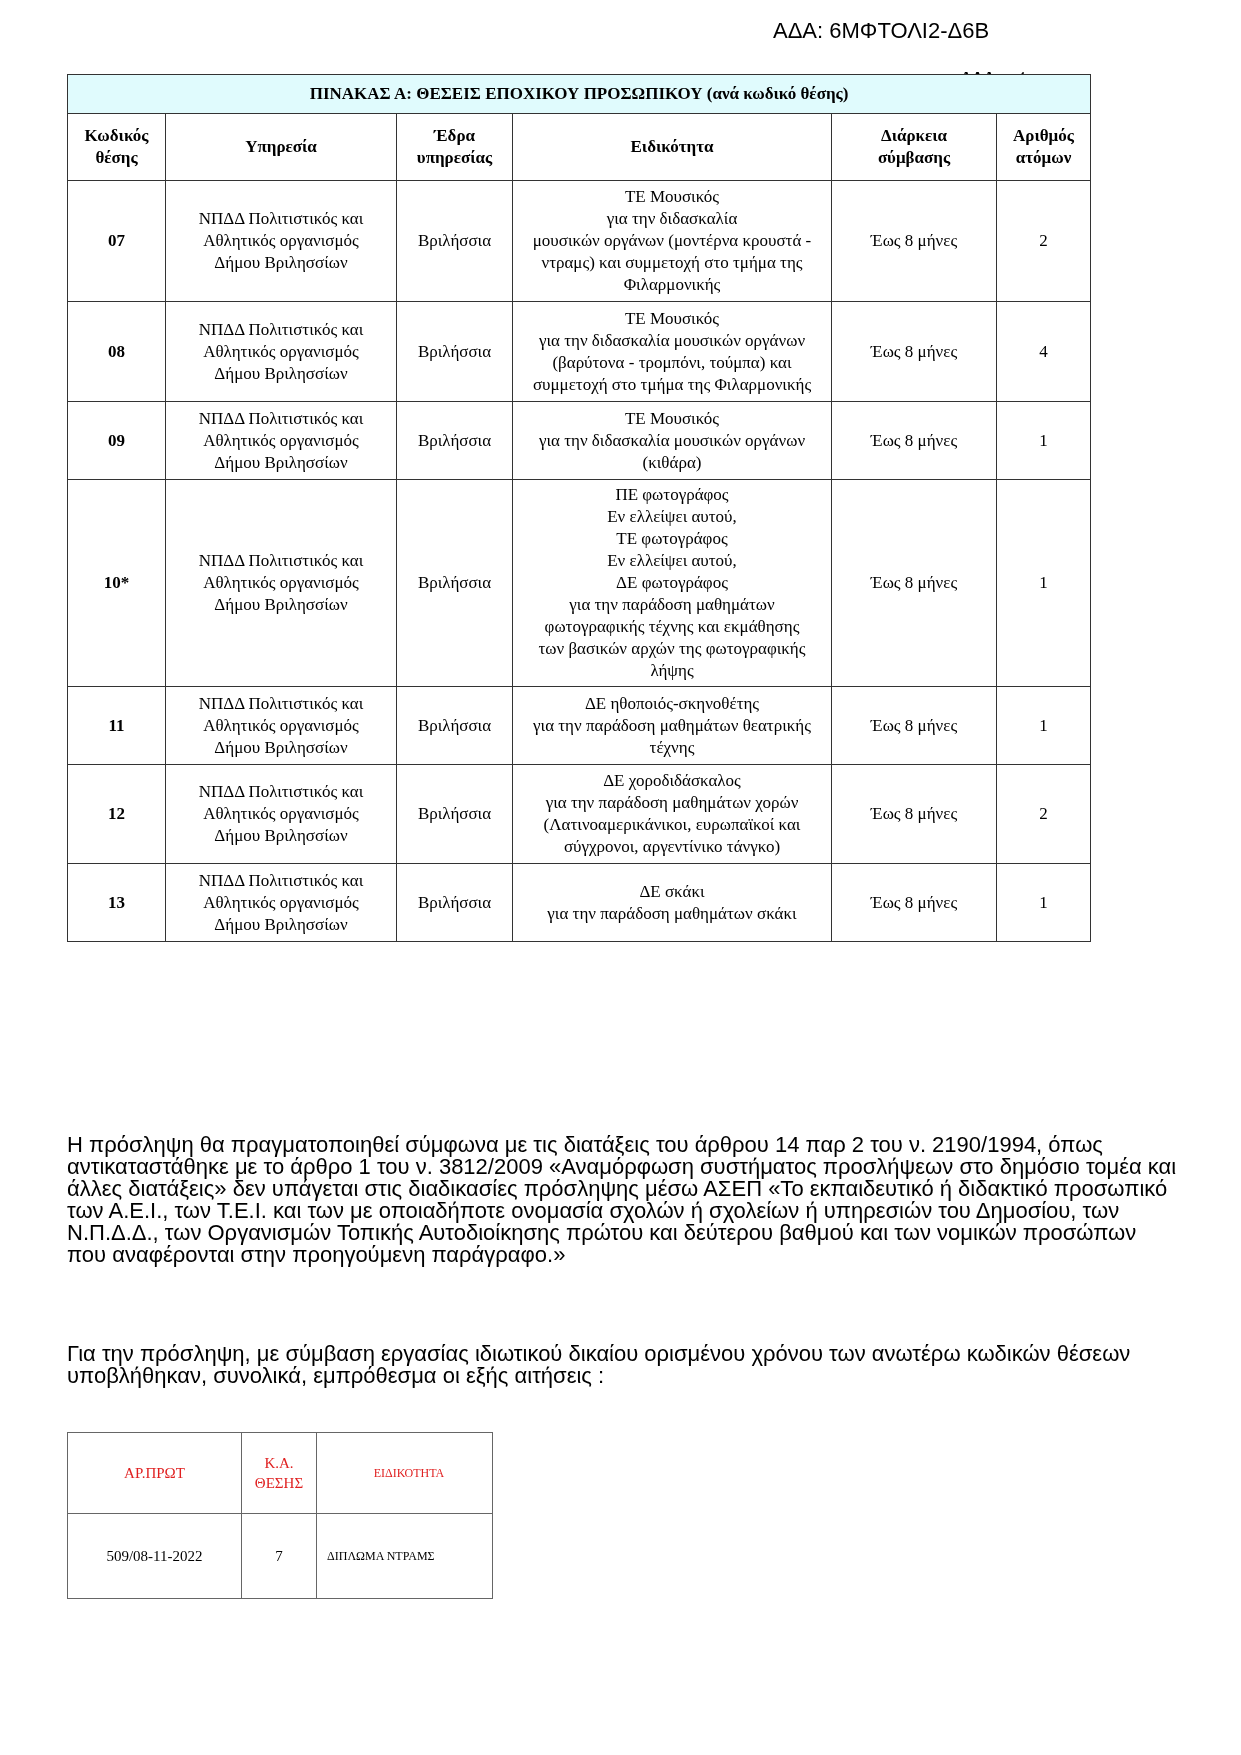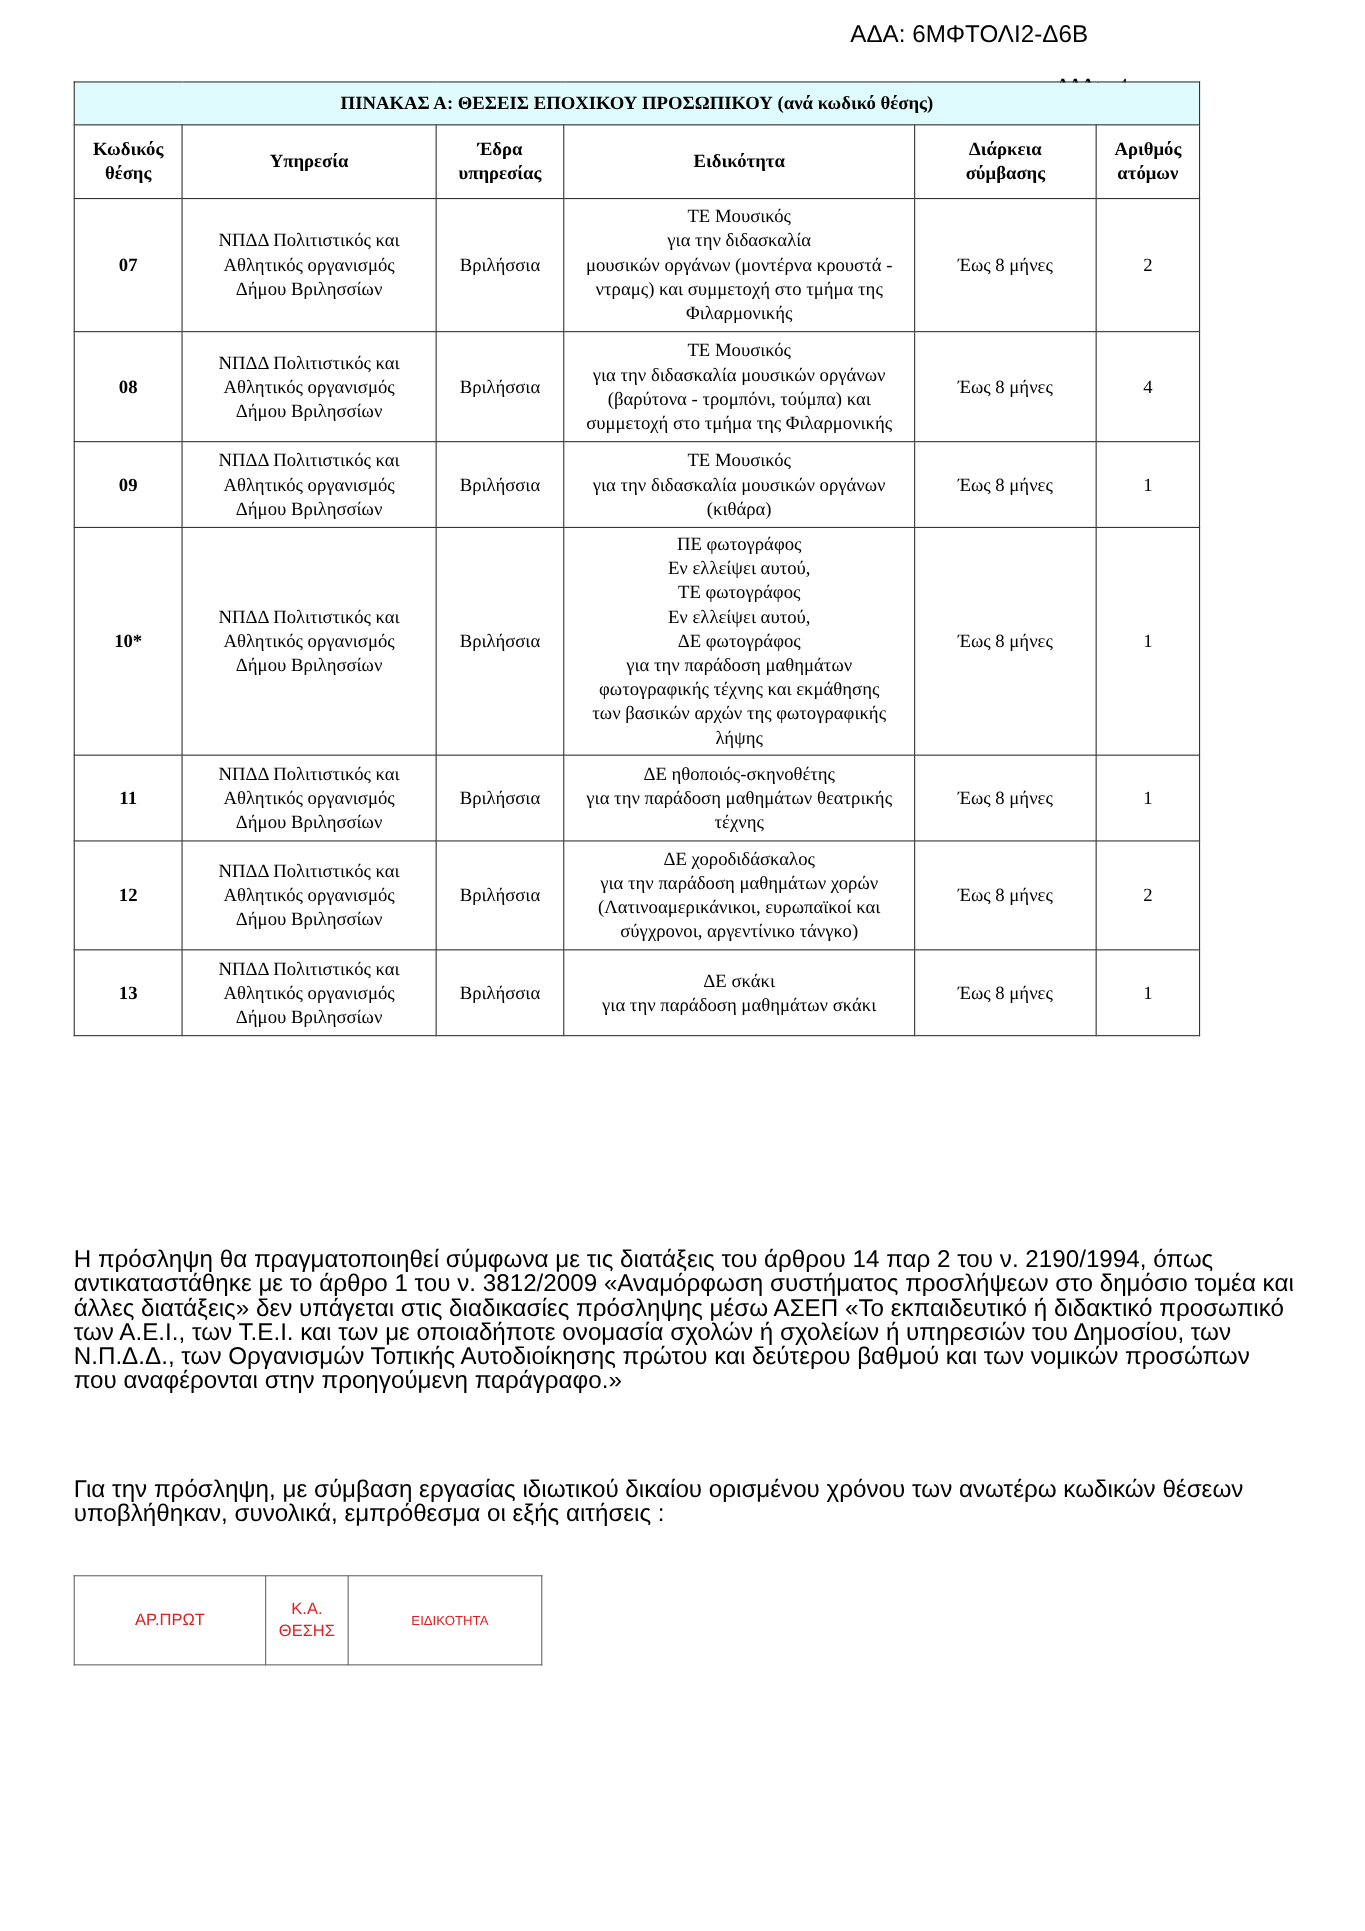--- a/index.html
+++ b/index.html
@@ -10,21 +10,21 @@
   table.main { position: absolute; left: 43px; top: 74px; width: 1023px; border-collapse: collapse; font-family: Liberation Serif, serif; font-size: 17px; line-height: 22px; table-layout: fixed; margin-left: 24px; }
   table.main td, table.main th { border: 1.5px solid #333; text-align: center; vertical-align: middle; padding: 0 4px; }
   table.main th { font-weight: bold; }
   .caption-row th { background: #e0fbfd; height: 38px; font-size: 17px; }
   .caption-row .sub { font-weight: bold; }
   .col-head th { height: 66px; }
   td.code { font-weight: bold; }
   .paragraph { position: absolute; left: 67px; width: 1110px; font-family: "Liberation Sans", sans-serif; font-size: 22px; line-height: 22px; }
   .p1 { top: 1134px; }
   .p2 { top: 1343px; }
-  table.apps { position: absolute; left: 67px; top: 1432px; border-collapse: collapse; font-family: Liberation Sans, sans-serif; table-layout: fixed; padding-left: 22px; }
+  table.apps { position: absolute; left: 67px; top: 1432px; border-collapse: collapse; font-family: Liberation Serif, serif; table-layout: fixed; padding-left: 22px; }
   table.apps td, table.apps th { border: 1.5px solid #666; }
   table.apps th { color: #e02020; font-weight: normal; font-size: 15px; height: 78px; text-align: center; line-height: 20px; }
   table.apps td { height: 82px; font-size: 15px; }
   .c1 { width: 171px; text-align: center; }
   .c2 { width: 72px; text-align: center; }
   .c3 { width: 164px; text-align: left; padding-left: 10px; font-size: 12px !important; }
   .pre { white-space: pre-line; }
 </style>
 </head>
 <body>
@@ -163,14 +163,19 @@
 <div class="paragraph p2">Για την πρόσληψη, με σύμβαση εργασίας ιδιωτικού δικαίου ορισμένου χρόνου των ανωτέρω κωδικών θέσεων υποβλήθηκαν, συνολικά, εμπρόθεσμα οι εξής αιτήσεις :</div>
 
 <table class="apps">
   <tbody>
       <tr>
     <th class="c1 pre">ΑΡ.ΠΡΩΤ</th>
     <th class="c2 pre">Κ.Α.
 ΘΕΣΗΣ</th>
     <th class="c3 pre" style="text-align:center;font-size:15px">ΕΙΔΙΚΟΤΗΤΑ</th>
   </tr>
+  <tr>
+    <td class="c1">509/08-11-2022</td>
+    <td class="c2">7</td>
+    <td class="c3">ΔΙΠΛΩΜΑ ΝΤΡΑΜΣ</td>
+  </tr>
 </tbody>
   </table>
 
 </body></html>

